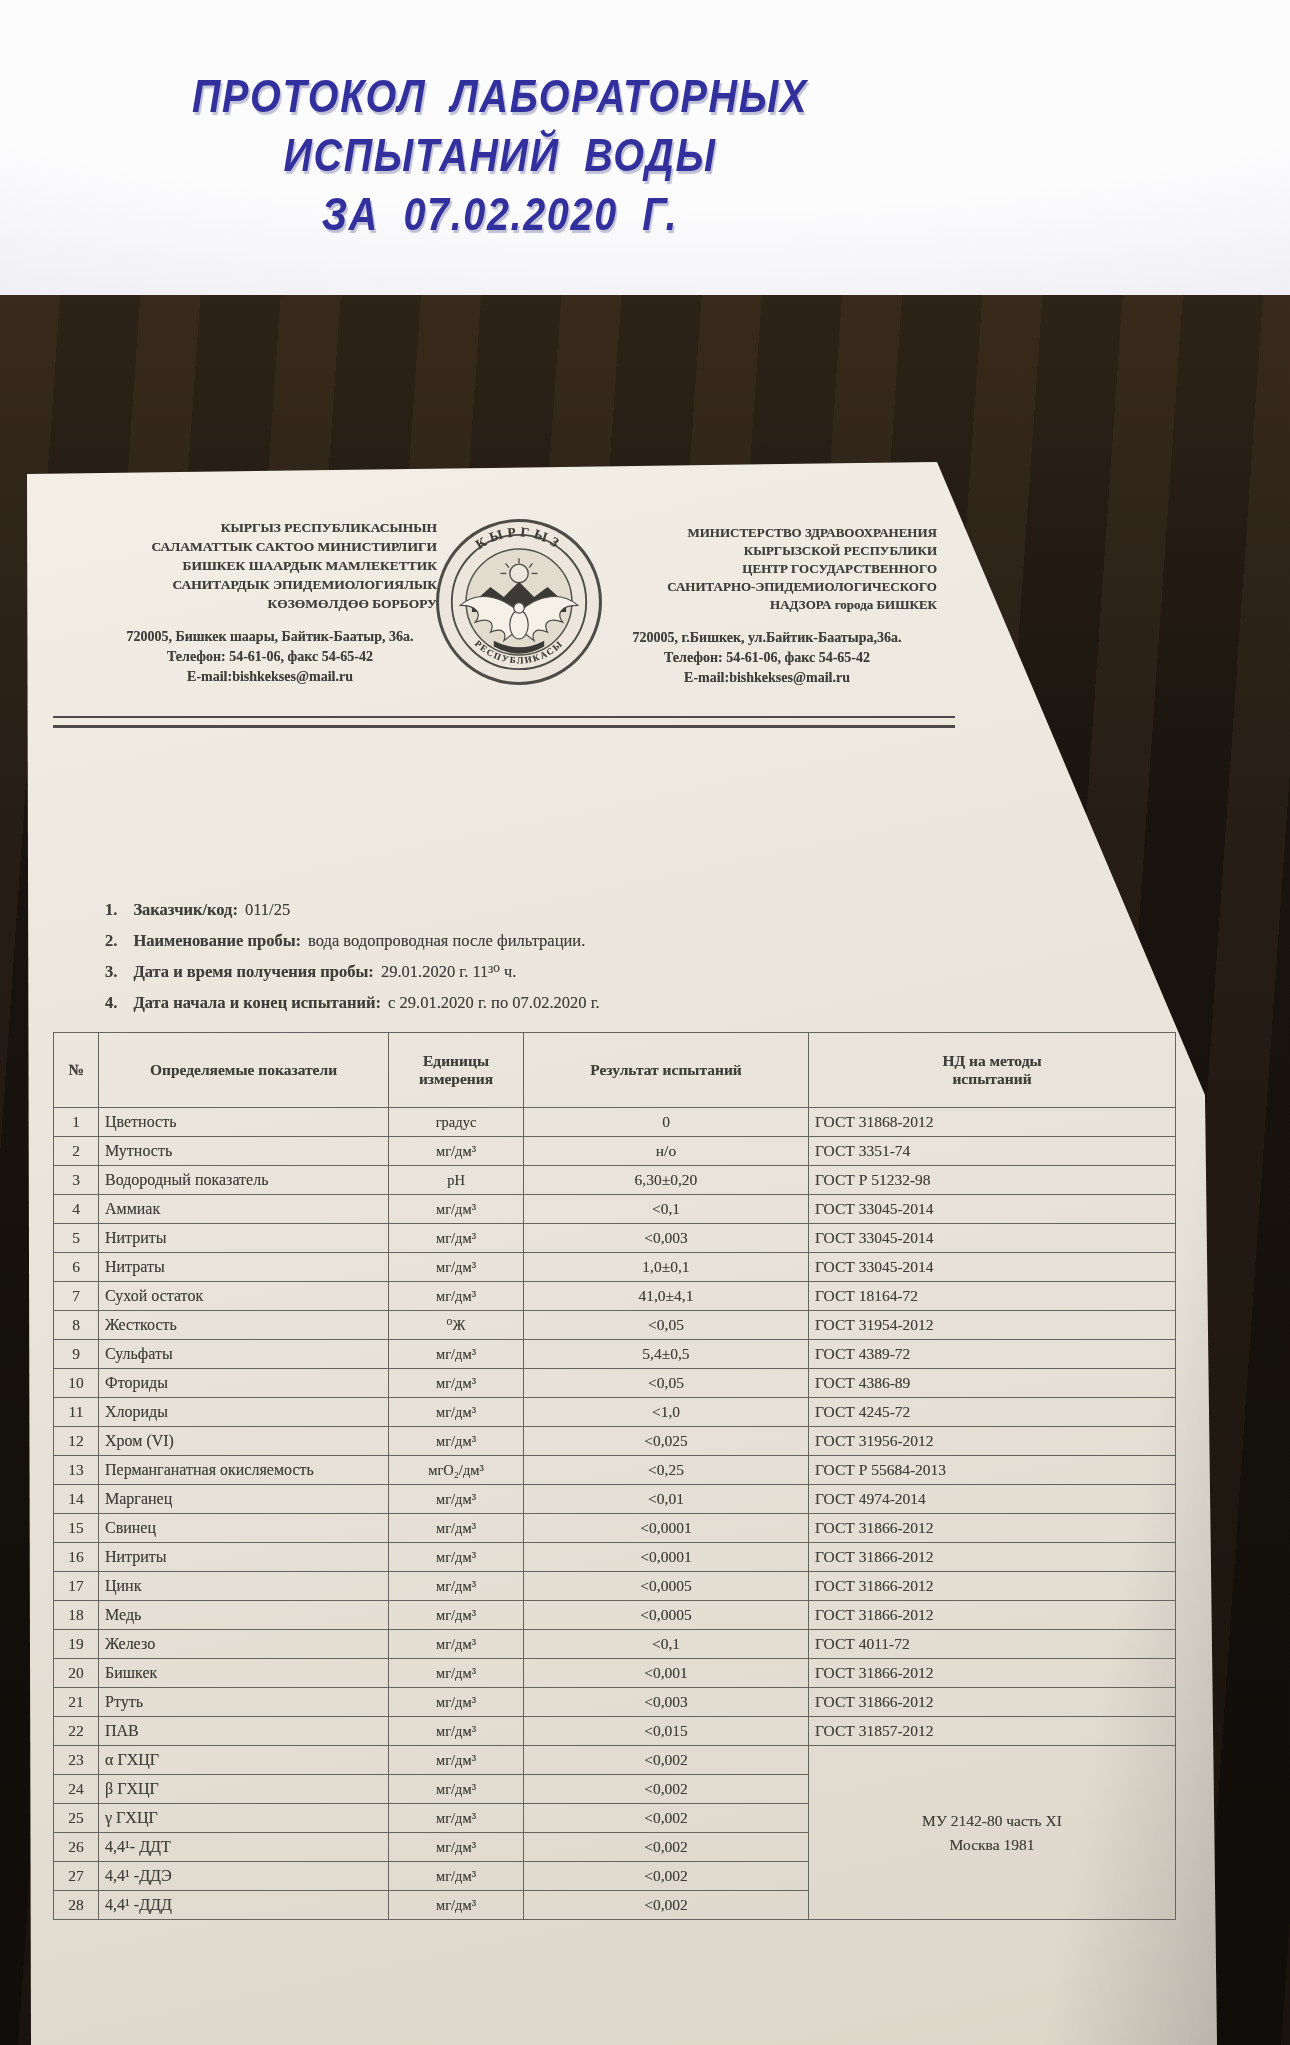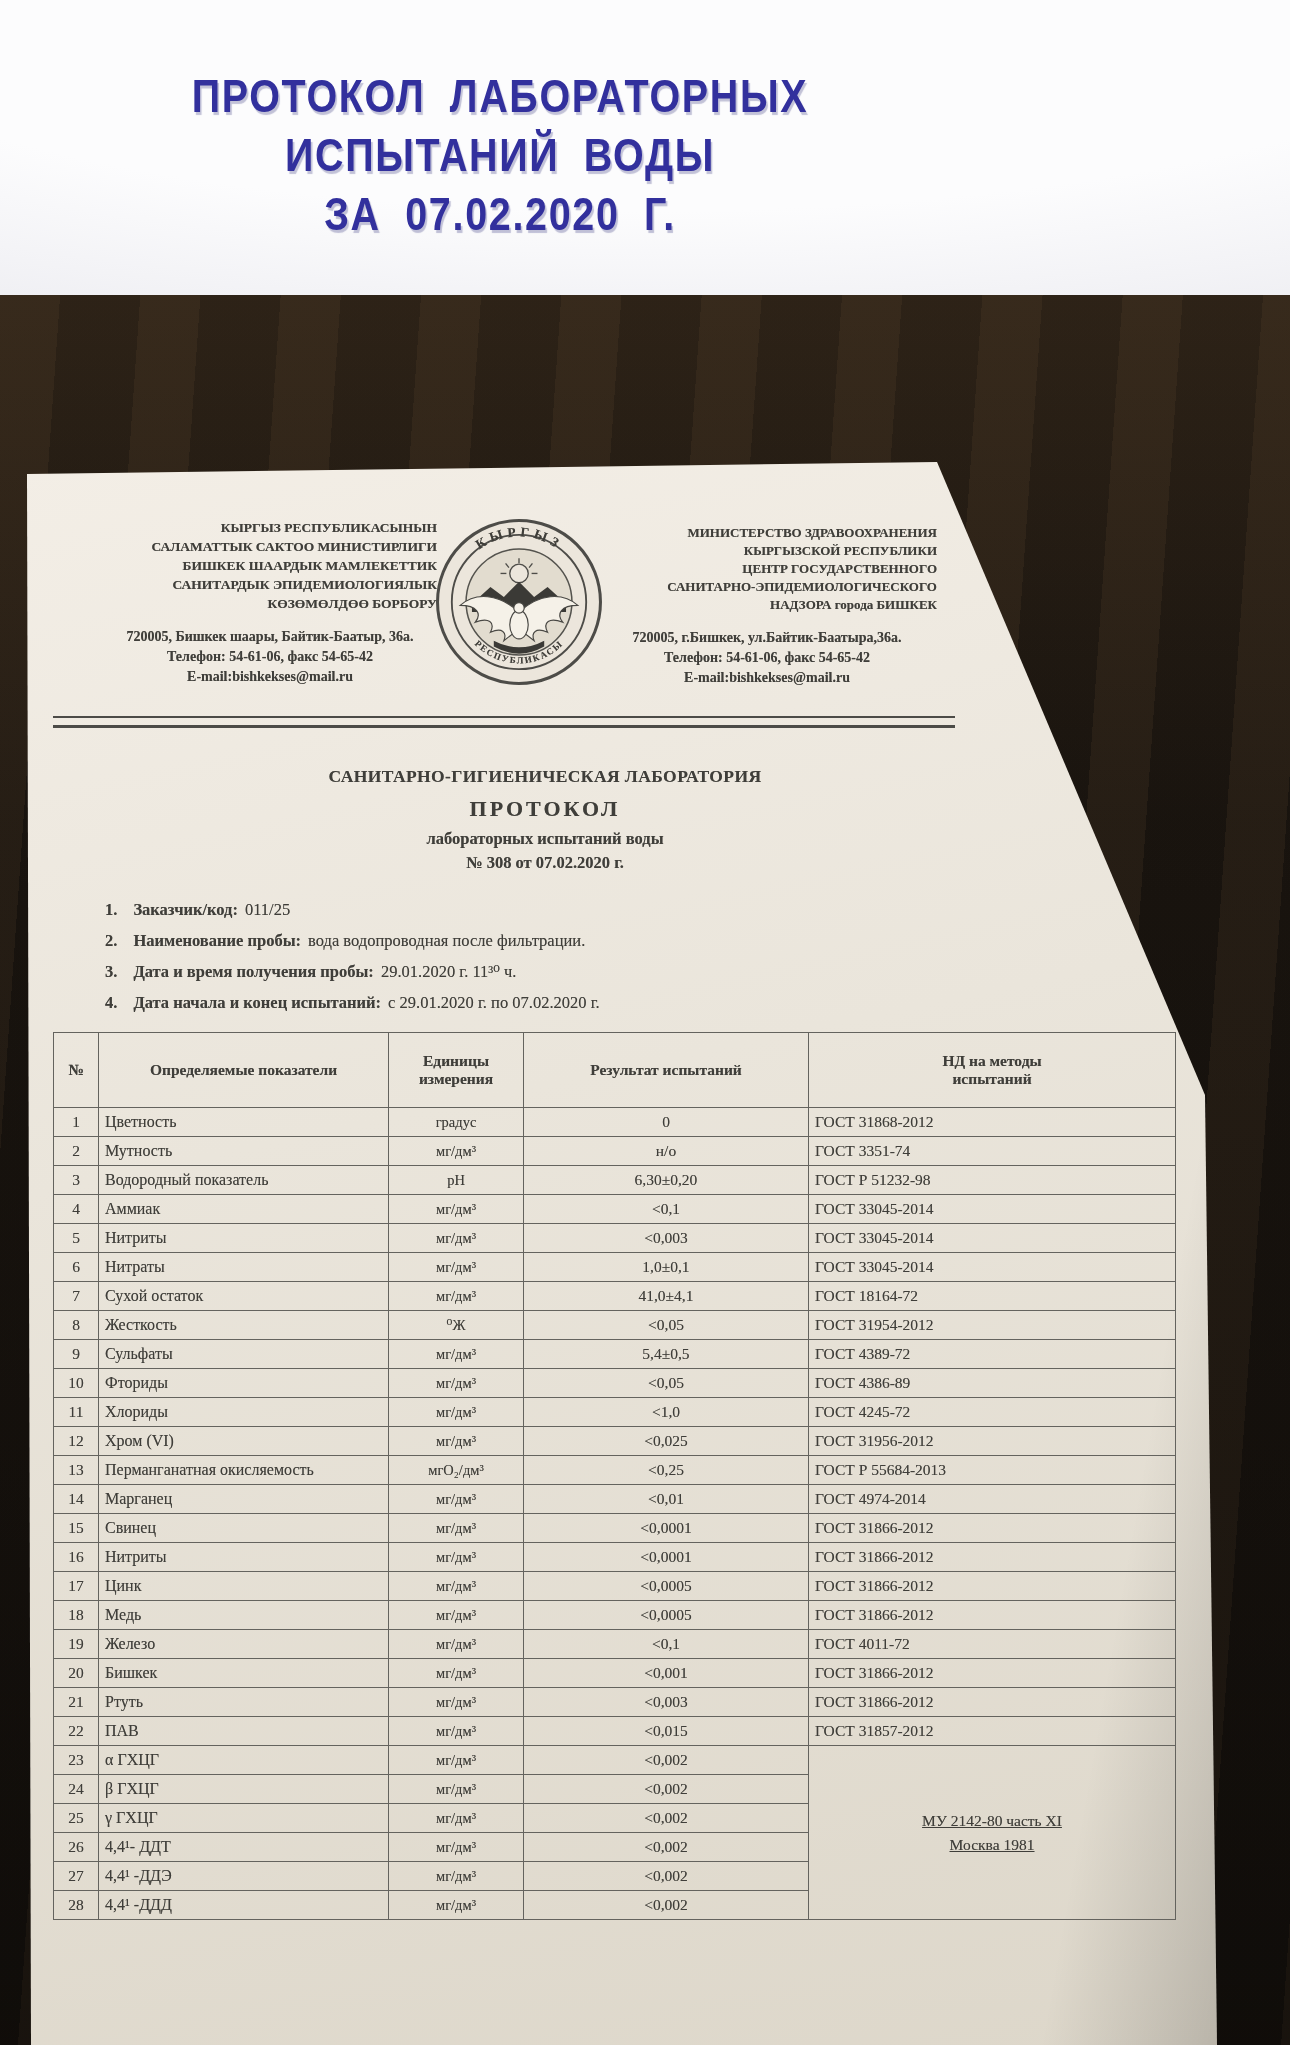--- a/index.html
+++ b/index.html
@@ -5,20 +5,21 @@
   html,body{margin:0;padding:0;}
   body{
     width:1290px;height:2045px;overflow:hidden;position:relative;
     font-family:"Liberation Serif","DejaVu Serif",serif;
     background:#f6f6f8;
   }
   
   .title-area{
     position:absolute;top:0;left:0;width:1290px;height:295px;
     background:radial-gradient(120% 130% at 50% 0%, #fcfcfd 55%, #ebebf0 100%);
+    font-style:italic;
   }
   .title-wrap{width:1000px;padding-top:66px;text-align:center;}
   .title-line{
     font-family:"Liberation Sans","DejaVu Sans",sans-serif;
     font-weight:800;font-size:47px;line-height:59px;
     color:#32309d;letter-spacing:2px;word-spacing:14px;
     transform:scaleX(0.84);transform-origin:center;
     text-shadow:2px 3px 1px rgba(42,42,120,0.28);
     white-space:nowrap;
   }
@@ -78,21 +79,21 @@
   }
   .hdr-narrow{display:inline-block;max-width:112px;}
   .hdr-nd{display:inline-block;max-width:172px;}
   table.results td{height:28px;padding:0 6px;vertical-align:middle;}
   td.col-num{text-align:center;}
   td.col-name{text-align:left;padding-left:14px;font-size:16px;}
   td.col-unit{text-align:center;font-size:14.5px;}
   td.col-result{text-align:center;}
   td.col-nd{text-align:left;padding-left:16px;}
   td.merged{vertical-align:top;text-align:center;padding-top:10px;font-size:15.5px;}
-  td.merged div{line-height:24px;text-decoration:underline;}
+  td.merged div{line-height:24px;}
 </style>
 </head>
 <body>
 
 <div>
 
   <div class="title-area">
     <div class="title-wrap">
       <div class="title-line">ПРОТОКОЛ ЛАБОРАТОРНЫХ</div>
       <div class="title-line">ИСПЫТАНИЙ ВОДЫ</div>
@@ -160,26 +161,20 @@
         </div>
         <div class="lh-contact">
           <div>720005, г.Бишкек, ул.Байтик-Баатыра,36а.</div>
           <div>Телефон: 54-61-06, факс 54-65-42</div>
           <div>E-mail:bishkekses@mail.ru</div>
         </div>
       </div>
 
       <div class="double-rule"></div>
 
-      <div class="doc-titles">
-        <div class="lab-title">САНИТАРНО-ГИГИЕНИЧЕСКАЯ ЛАБОРАТОРИЯ</div>
-        <div class="protocol-title">ПРОТОКОЛ</div>
-        <div class="doc-subtitle">лабораторных испытаний воды</div>
-        <div class="doc-number">№ 308 от 07.02.2020 г.</div>
-      </div>
 
       <div class="doc-items">
         <div class="doc-item">
           <span class="item-num">1.</span><span class="item-label">Заказчик/код:</span><span class="item-value">011/25</span>
         </div>
         <div class="doc-item">
           <span class="item-num">2.</span><span class="item-label">Наименование пробы:</span><span class="item-value">вода водопроводная  после фильтрации.</span>
         </div>
         <div class="doc-item">
           <span class="item-num">3.</span><span class="item-label">Дата и время получения пробы:</span><span class="item-value">29.01.2020 г.  11³⁰ ч.</span>

